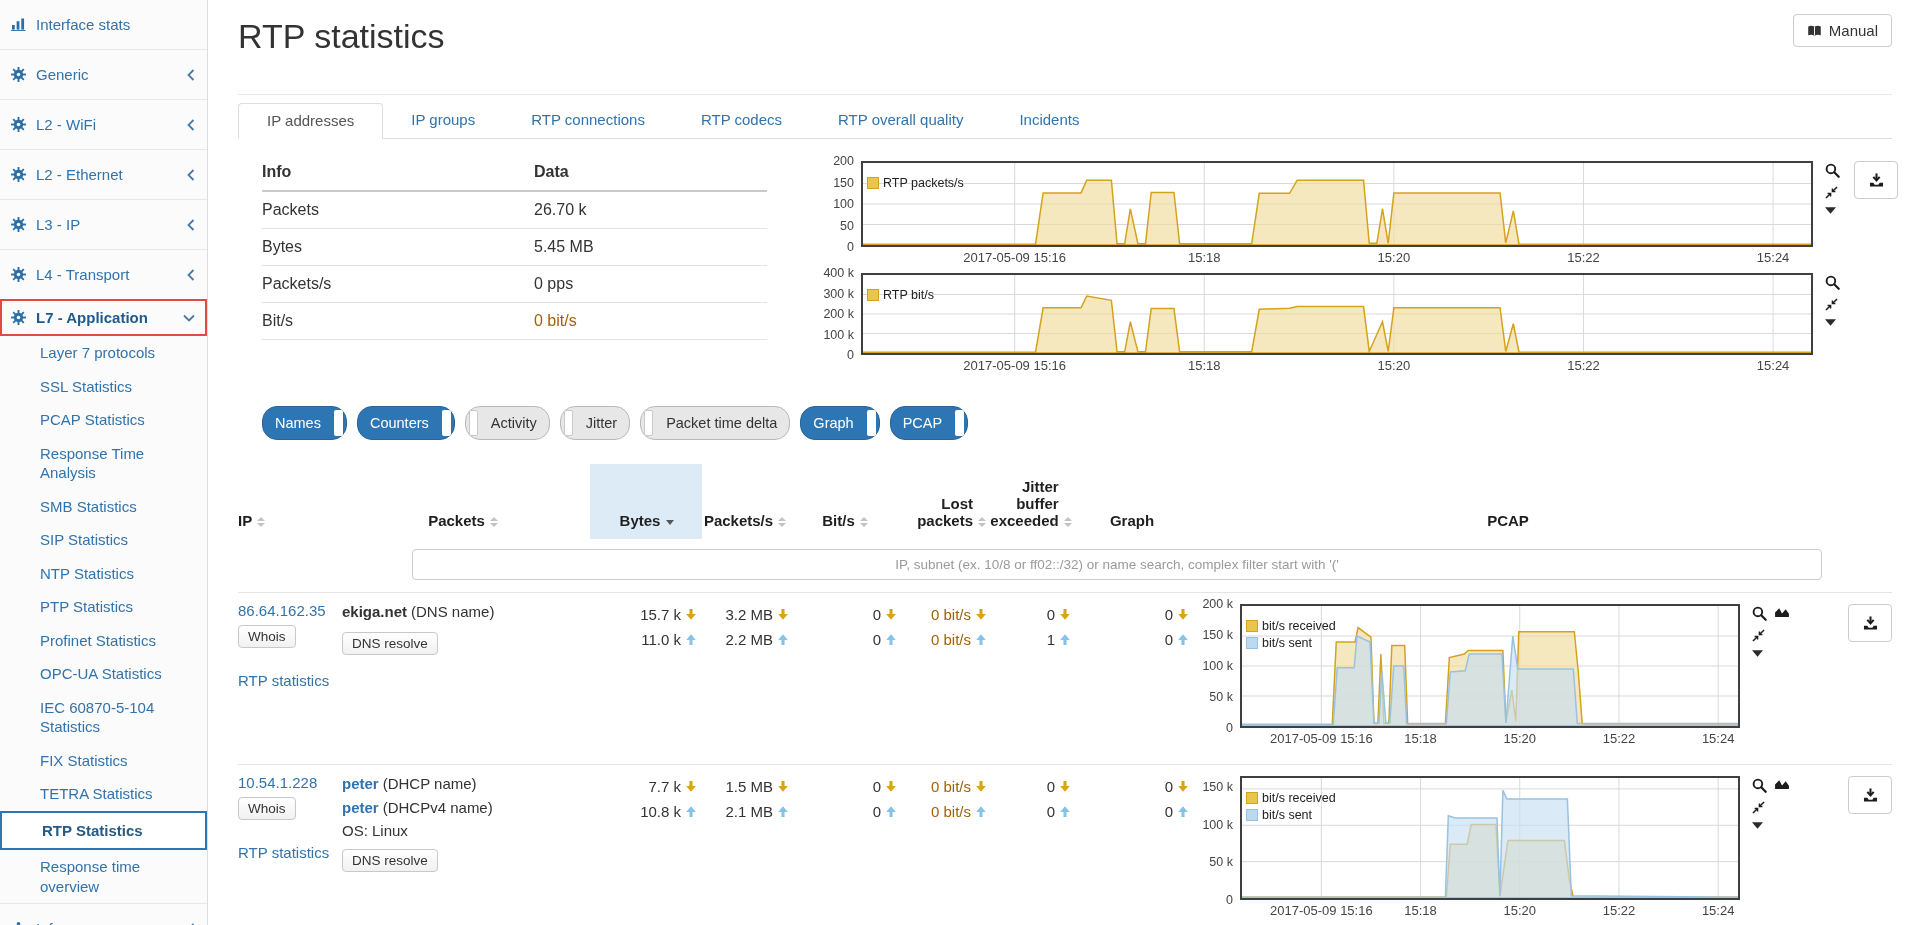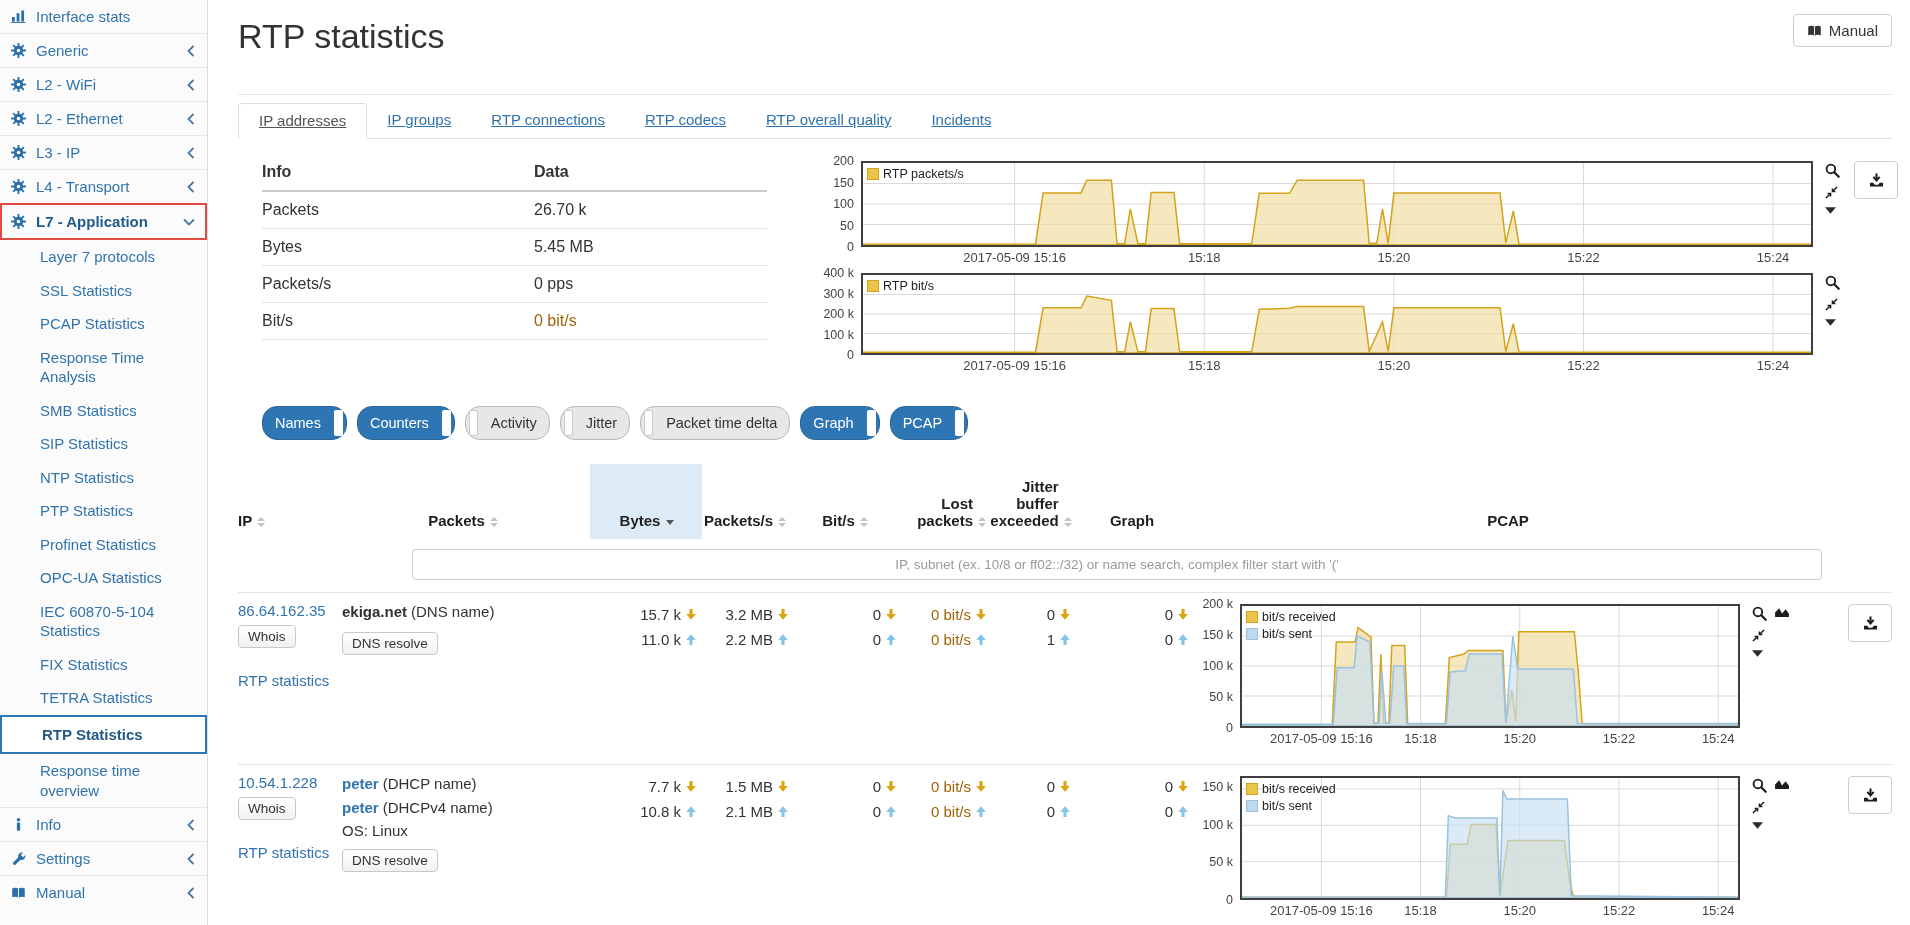--- a/index.html
+++ b/index.html
@@ -2,36 +2,36 @@
 <html><head>
 <meta charset="utf-8">
 <style>
   html,body{margin:0;padding:0;background:#fff;font-family:"Liberation Sans","DejaVu Sans",sans-serif;}
   #app{width:1910px;height:925px;position:relative;overflow:hidden;background:#fff;}
   a{text-decoration:none;cursor:pointer;}
   button{font-family:inherit;cursor:pointer;}
 
   
   .sidebar{position:absolute;left:0;top:0;width:208px;height:925px;background:#fbfbfb;border-right:1px solid #ddd;box-sizing:border-box;overflow:hidden;font-size:15px;}
-  .side-item{display:flex;align-items:center;gap:9px;padding:8px 10px;color:#3173ad;cursor:pointer;box-sizing:border-box;}
+  .side-item{display:flex;align-items:center;gap:9px;padding:16px 10px;color:#3173ad;cursor:pointer;box-sizing:border-box;}
   .side-item.bt{border-top:1px solid #e7e7e7;}
   .side-item .s-icon{width:17px;display:inline-flex;justify-content:center;flex:0 0 auto;}
   .side-item .lbl{flex:1;}
   .side-item.l7active{border:2px solid #e04a42;font-weight:bold;color:#1f5b8e;padding:8px 8px;}
   .chev{display:inline-flex;flex:0 0 auto;margin-right:2px;}
   .sub-item{padding:7px 14px 7px 40px;color:#3173ad;line-height:1.3;cursor:pointer;box-sizing:border-box;}
   .sub-item.active{border:2px solid #2e76b3;background:#fff;font-weight:bold;color:#255a86;padding:8px 14px 8px 40px;}
 
   
   .main{position:absolute;left:208px;top:0;width:1702px;height:925px;overflow:hidden;}
   .page-title{font-size:34px;font-weight:400;color:#333;margin:14px 0 0 30px;line-height:44px;}
   .manual-btn{position:absolute;top:14px;right:18px;display:flex;align-items:center;gap:7px;background:#fff;border:1px solid #ccc;border-radius:4px;padding:7px 13px;font-size:15px;color:#333;}
   .title-hr{margin:36px 18px 0 30px;border-bottom:1px solid #e8e8e8;}
   .tabs{display:flex;margin:8px 18px 0 30px;border-bottom:1px solid #ddd;}
-  .tab{padding:8px 20px;font-size:15px;color:#3173ad;cursor:pointer;line-height:18px;text-decoration:underline;}
+  .tab{padding:8px 28px;font-size:15px;color:#3173ad;cursor:pointer;line-height:18px;}
   .tab.active{background:#fff;border:1px solid #ddd;border-bottom:1px solid #fff;margin-bottom:-1px;border-radius:4px 4px 0 0;color:#555;}
   .tab-content{position:relative;padding:16px 18px 0 30px;}
 
   
   .top-row{height:215px;position:relative;}
   .info-table{width:505px;margin-left:24px;font-size:16px;color:#333;}
   .it-head,.it-row{display:grid;grid-template-columns:272px 1fr;}
   .it-head{font-weight:bold;padding:8px 0 9px;border-bottom:2px solid #c9c9c9;}
   .it-row{padding:9px 0;border-bottom:1px solid #e3e3e3;}
   .green{color:#a16207;}
@@ -39,21 +39,21 @@
   
   .charts{position:absolute;left:577px;top:6px;}
   .chart-row{display:flex;align-items:flex-start;}
   .cw{display:flex;align-items:flex-start;}
   .cw-y{width:46px;position:relative;height:calc(var(--ph) + 4px);font-size:12.5px;color:#444;flex:0 0 auto;}
   .cw-y span{position:absolute;right:7px;transform:translateY(-50%);white-space:nowrap;}
   .cw-plot{position:relative;width:var(--pw);height:var(--ph);border:2px solid #3f3f3f;background:#fff;}
   .cw-plot svg{display:block;width:100%;height:100%;}
   .cw-x{position:relative;height:20px;width:var(--pw);font-size:13px;color:#444;margin-left:2px;}
   .cw-x span{position:absolute;top:3px;transform:translateX(-50%);white-space:nowrap;}
-  .cw-legend{position:absolute;top:3px;left:4px;z-index:2;font-size:12.5px;color:#222;line-height:1.35;}
+  .cw-legend{position:absolute;top:12px;left:4px;z-index:2;font-size:12.5px;color:#222;line-height:1.35;}
   .cw-legend .li{display:flex;align-items:center;gap:4px;}
   .cw-legend .sw{width:12px;height:12px;display:inline-block;box-sizing:border-box;}
   .chart-icons{display:flex;flex-direction:column;gap:8px;margin-left:12px;padding-top:2px;}
   .chart-icons .irow{display:flex;gap:7px;}
   .ci{display:inline-flex;cursor:pointer;}
   .dl-btn{margin-left:14px;width:44px;height:38px;border:1px solid #ccc;border-radius:4px;background:#fff;display:flex;align-items:center;justify-content:center;}
 
   
   .toggles{display:flex;gap:10px;margin:36px 0 0 24px;}
   .toggle{position:relative;font-size:14.5px;border-radius:15px;border:1px solid;line-height:18px;cursor:pointer;}

